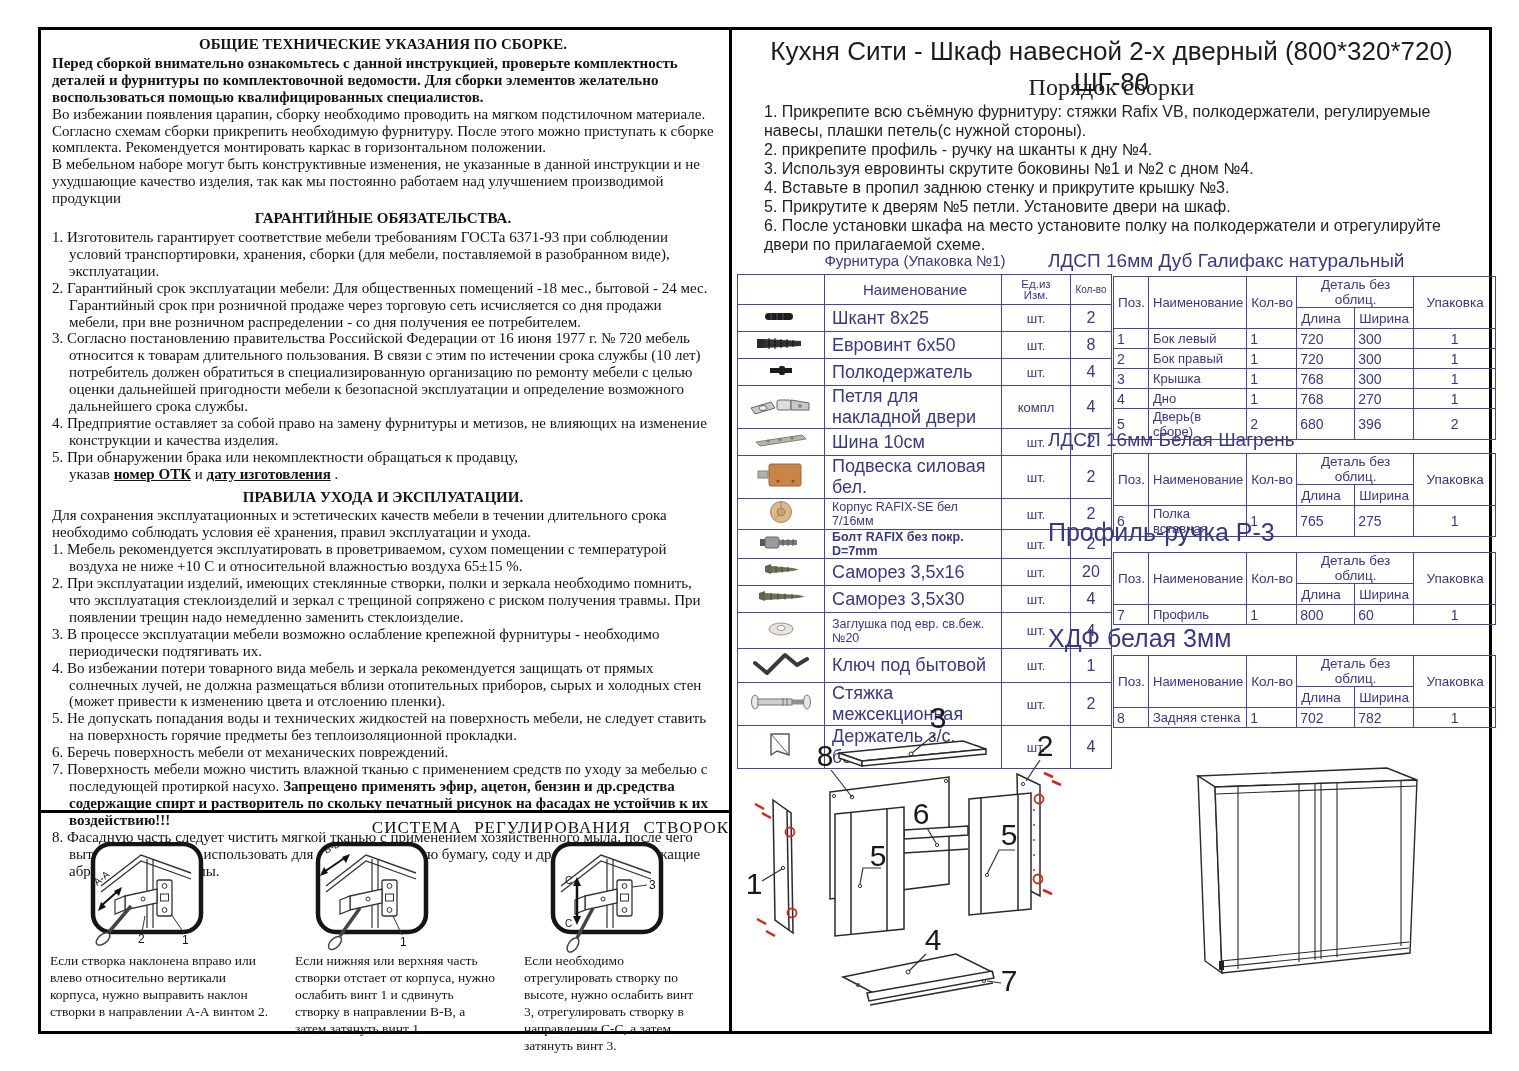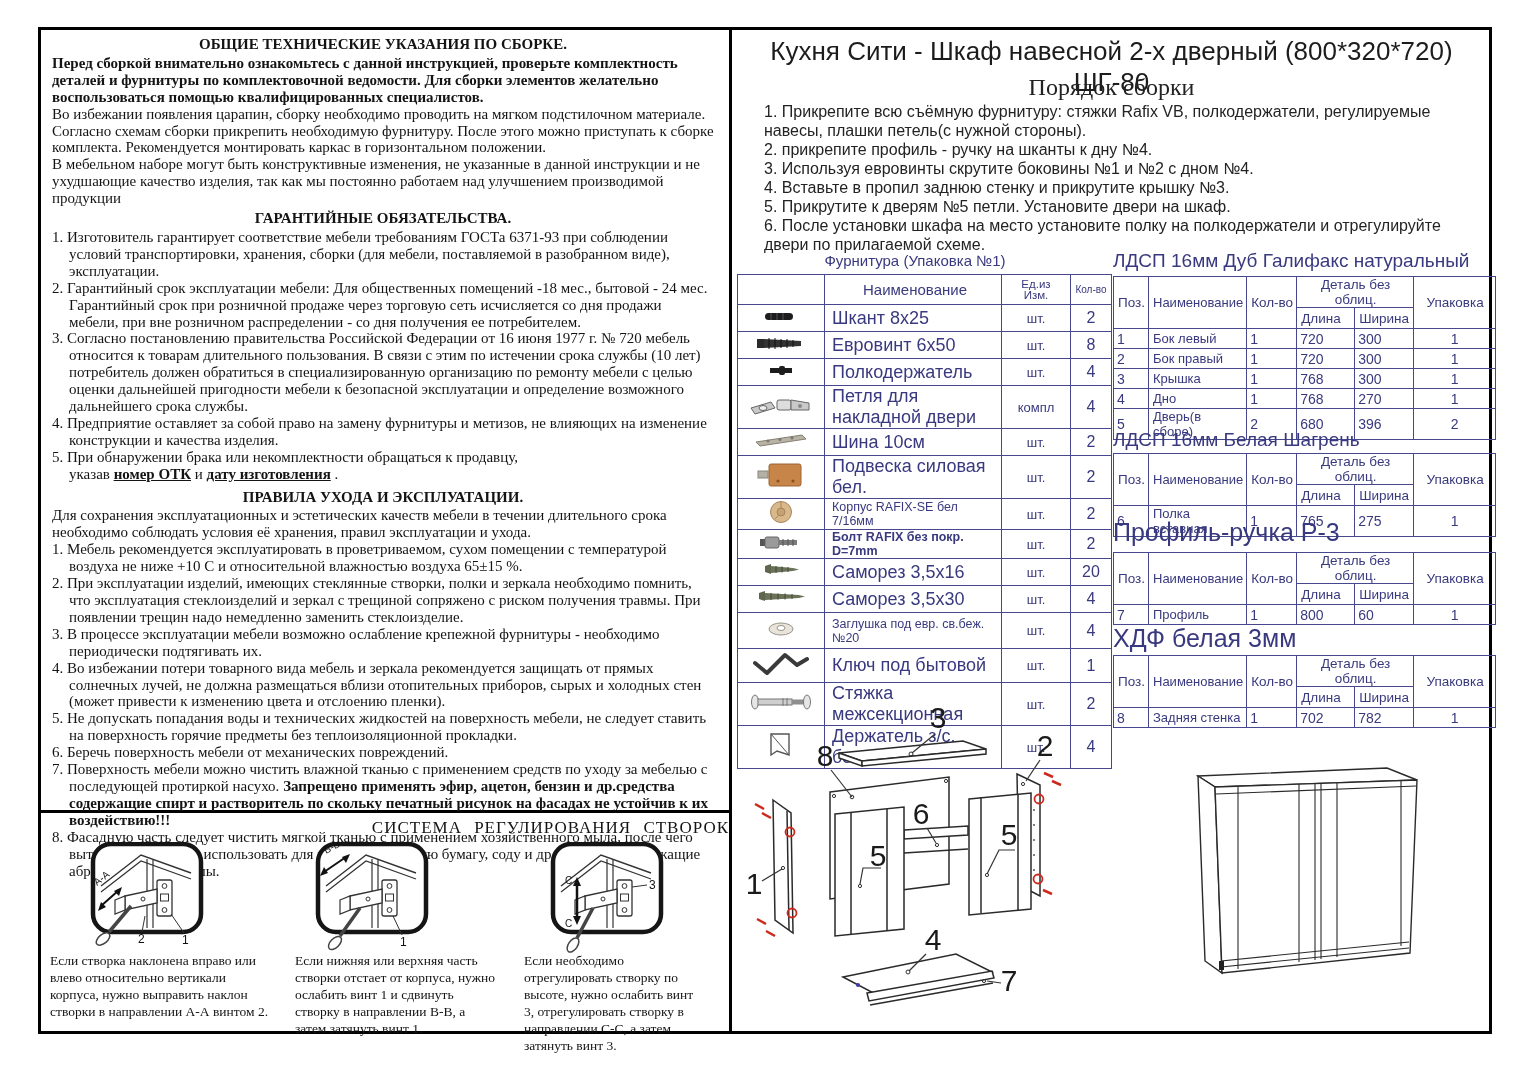--- a/index.html
+++ b/index.html
@@ -40,21 +40,21 @@
   .hw .c-unit{width:62px;font-size:13px;text-align:center;}
   .hw .c-qty{width:34px;font-size:16px;text-align:center;}
   .hw tr{height:27px;}
   .hw .hdr{height:30px;}
   .hw .hdr .c-name{font-size:15px;text-align:center;}
   .hw .hdr .c-unit{font-size:11.5px;line-height:11px;}
   .hw .hdr .c-qty{font-size:10px;}
   .hw .small{font-size:12.5px;}
   .hw .bold{font-weight:bold;}
 
-  .pt-title{position:absolute;left:1113px;font-family:"Liberation Sans",sans-serif;color:#39397f;}
+  .pt-title{position:absolute;left:1048px;font-family:"Liberation Sans",sans-serif;color:#39397f;}
   .pt{position:absolute;left:1113px;font-family:"Liberation Sans",sans-serif;color:#39397f;font-size:14px;}
   .pt td,.pt th{border:1.5px solid #474790;padding:0 3px;font-weight:normal;}
   .pt .pos{width:26px;}
   .pt .nm{width:88px;font-size:13px;padding-left:4px;}
   .pt .qt{width:42px;}
   .pt .ln{width:50px;}
   .pt .wd{width:51px;}
   .pt .pk{width:74px;text-align:center;}
   .pt th.det{font-size:13.5px;text-align:center;}
   .pt th{font-size:13.5px;text-align:left;padding-left:4px;}

